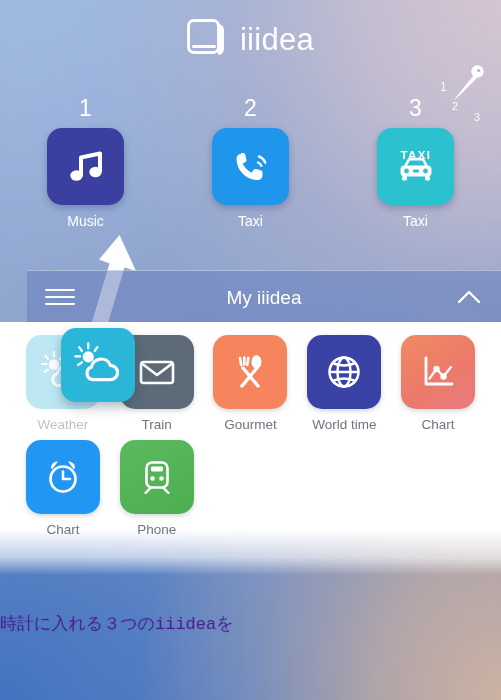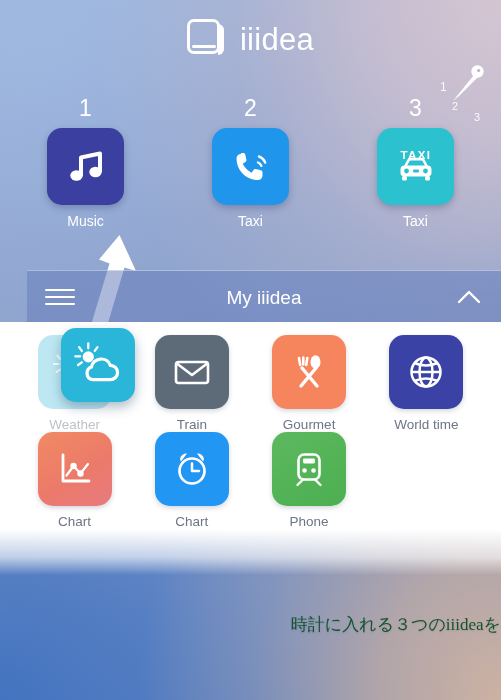--- a/index.html
+++ b/index.html
@@ -94,45 +94,45 @@
   .ham span{display:block;height:2px;background:#ffffff;border-radius:1px;}
   .chev{position:absolute;right:18px;width:28px;height:22px;}
 
   
   .panel{
     position:absolute;left:0;right:0;top:322px;height:253px;
     background:linear-gradient(to bottom,#ffffff 0%,#ffffff 82%,rgba(255,255,255,0.62) 93%,rgba(255,255,255,0) 100%);
   }
   .grid{
     position:absolute;left:0;right:0;top:0;
-    display:grid;grid-template-columns:repeat(4,1fr);
-    padding:13px 16px 0 16px;box-sizing:border-box;
+    display:grid;grid-template-columns:repeat(5,1fr);
+    row-gap:8px;padding:13px 16px 0 16px;box-sizing:border-box;
   }
   .cell{display:flex;flex-direction:column;align-items:center;position:relative;}
   .app-tile{
     width:74px;height:74px;border-radius:15px;
     display:flex;align-items:center;justify-content:center;
     box-shadow:0 2px 5px rgba(60,70,95,0.22);
   }
   .app-label{margin-top:9px;color:#6d7683;font-size:13.5px;line-height:1;}
   .cell.ghost .app-tile{opacity:.30;box-shadow:none;}
   .cell.ghost .app-label{opacity:.45;}
 
   
   .drag-tile{
     position:absolute;left:61px;top:328px;width:74px;height:74px;border-radius:15px;
     display:flex;align-items:center;justify-content:center;
     box-shadow:0 5px 12px rgba(30,60,90,0.35);z-index:40;
   }
 
   
   .caption{
-    position:absolute;left:0;right:0;top:612px;text-align:right;
-    color:#14532d;font-size:17px;line-height:1.55;
-    font-family:Liberation Serif, serif;
+    position:absolute;left:0;right:0;top:612px;text-align:left;
+    color:#4c1d95;font-size:17px;line-height:1.55;
+    font-family:Liberation Mono, monospace;
     text-shadow:0 1px 2px rgba(60,80,130,.18);
   }
   .caption div{white-space:nowrap;}
 </style>
 </head>
 <body>
 
 <div id="screen">
 
   <div class="bg-layer bg-base"></div>

